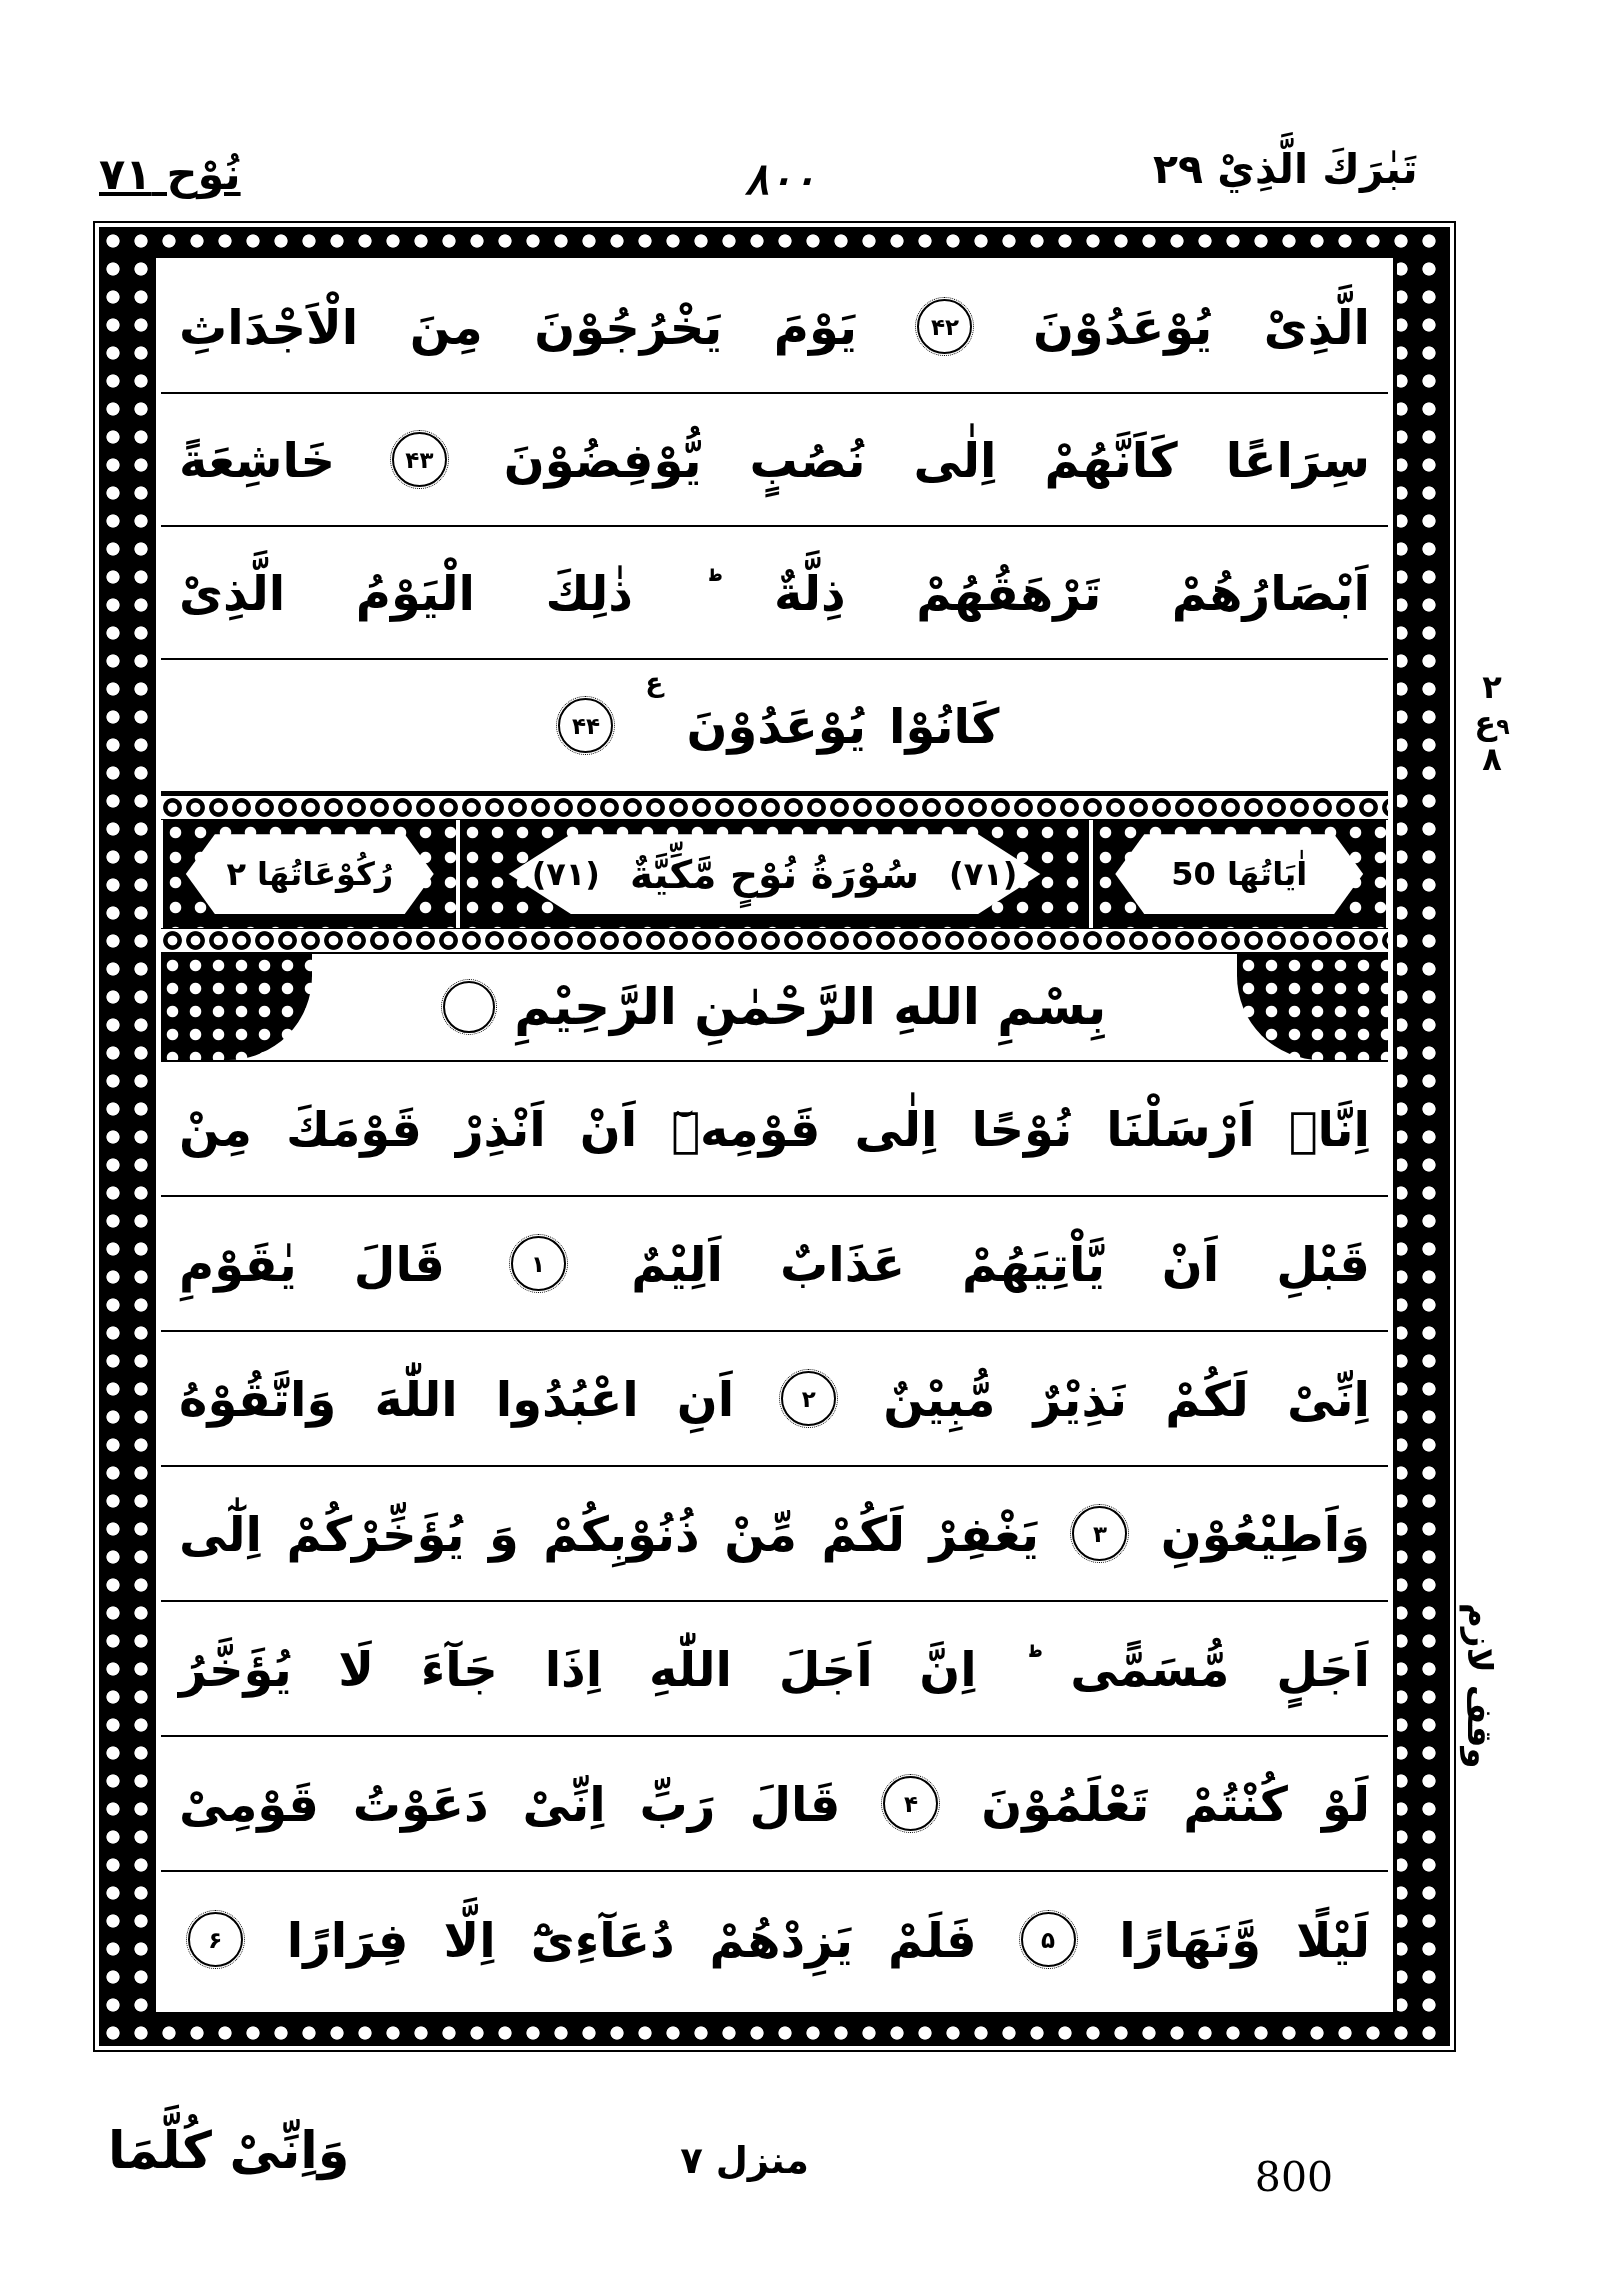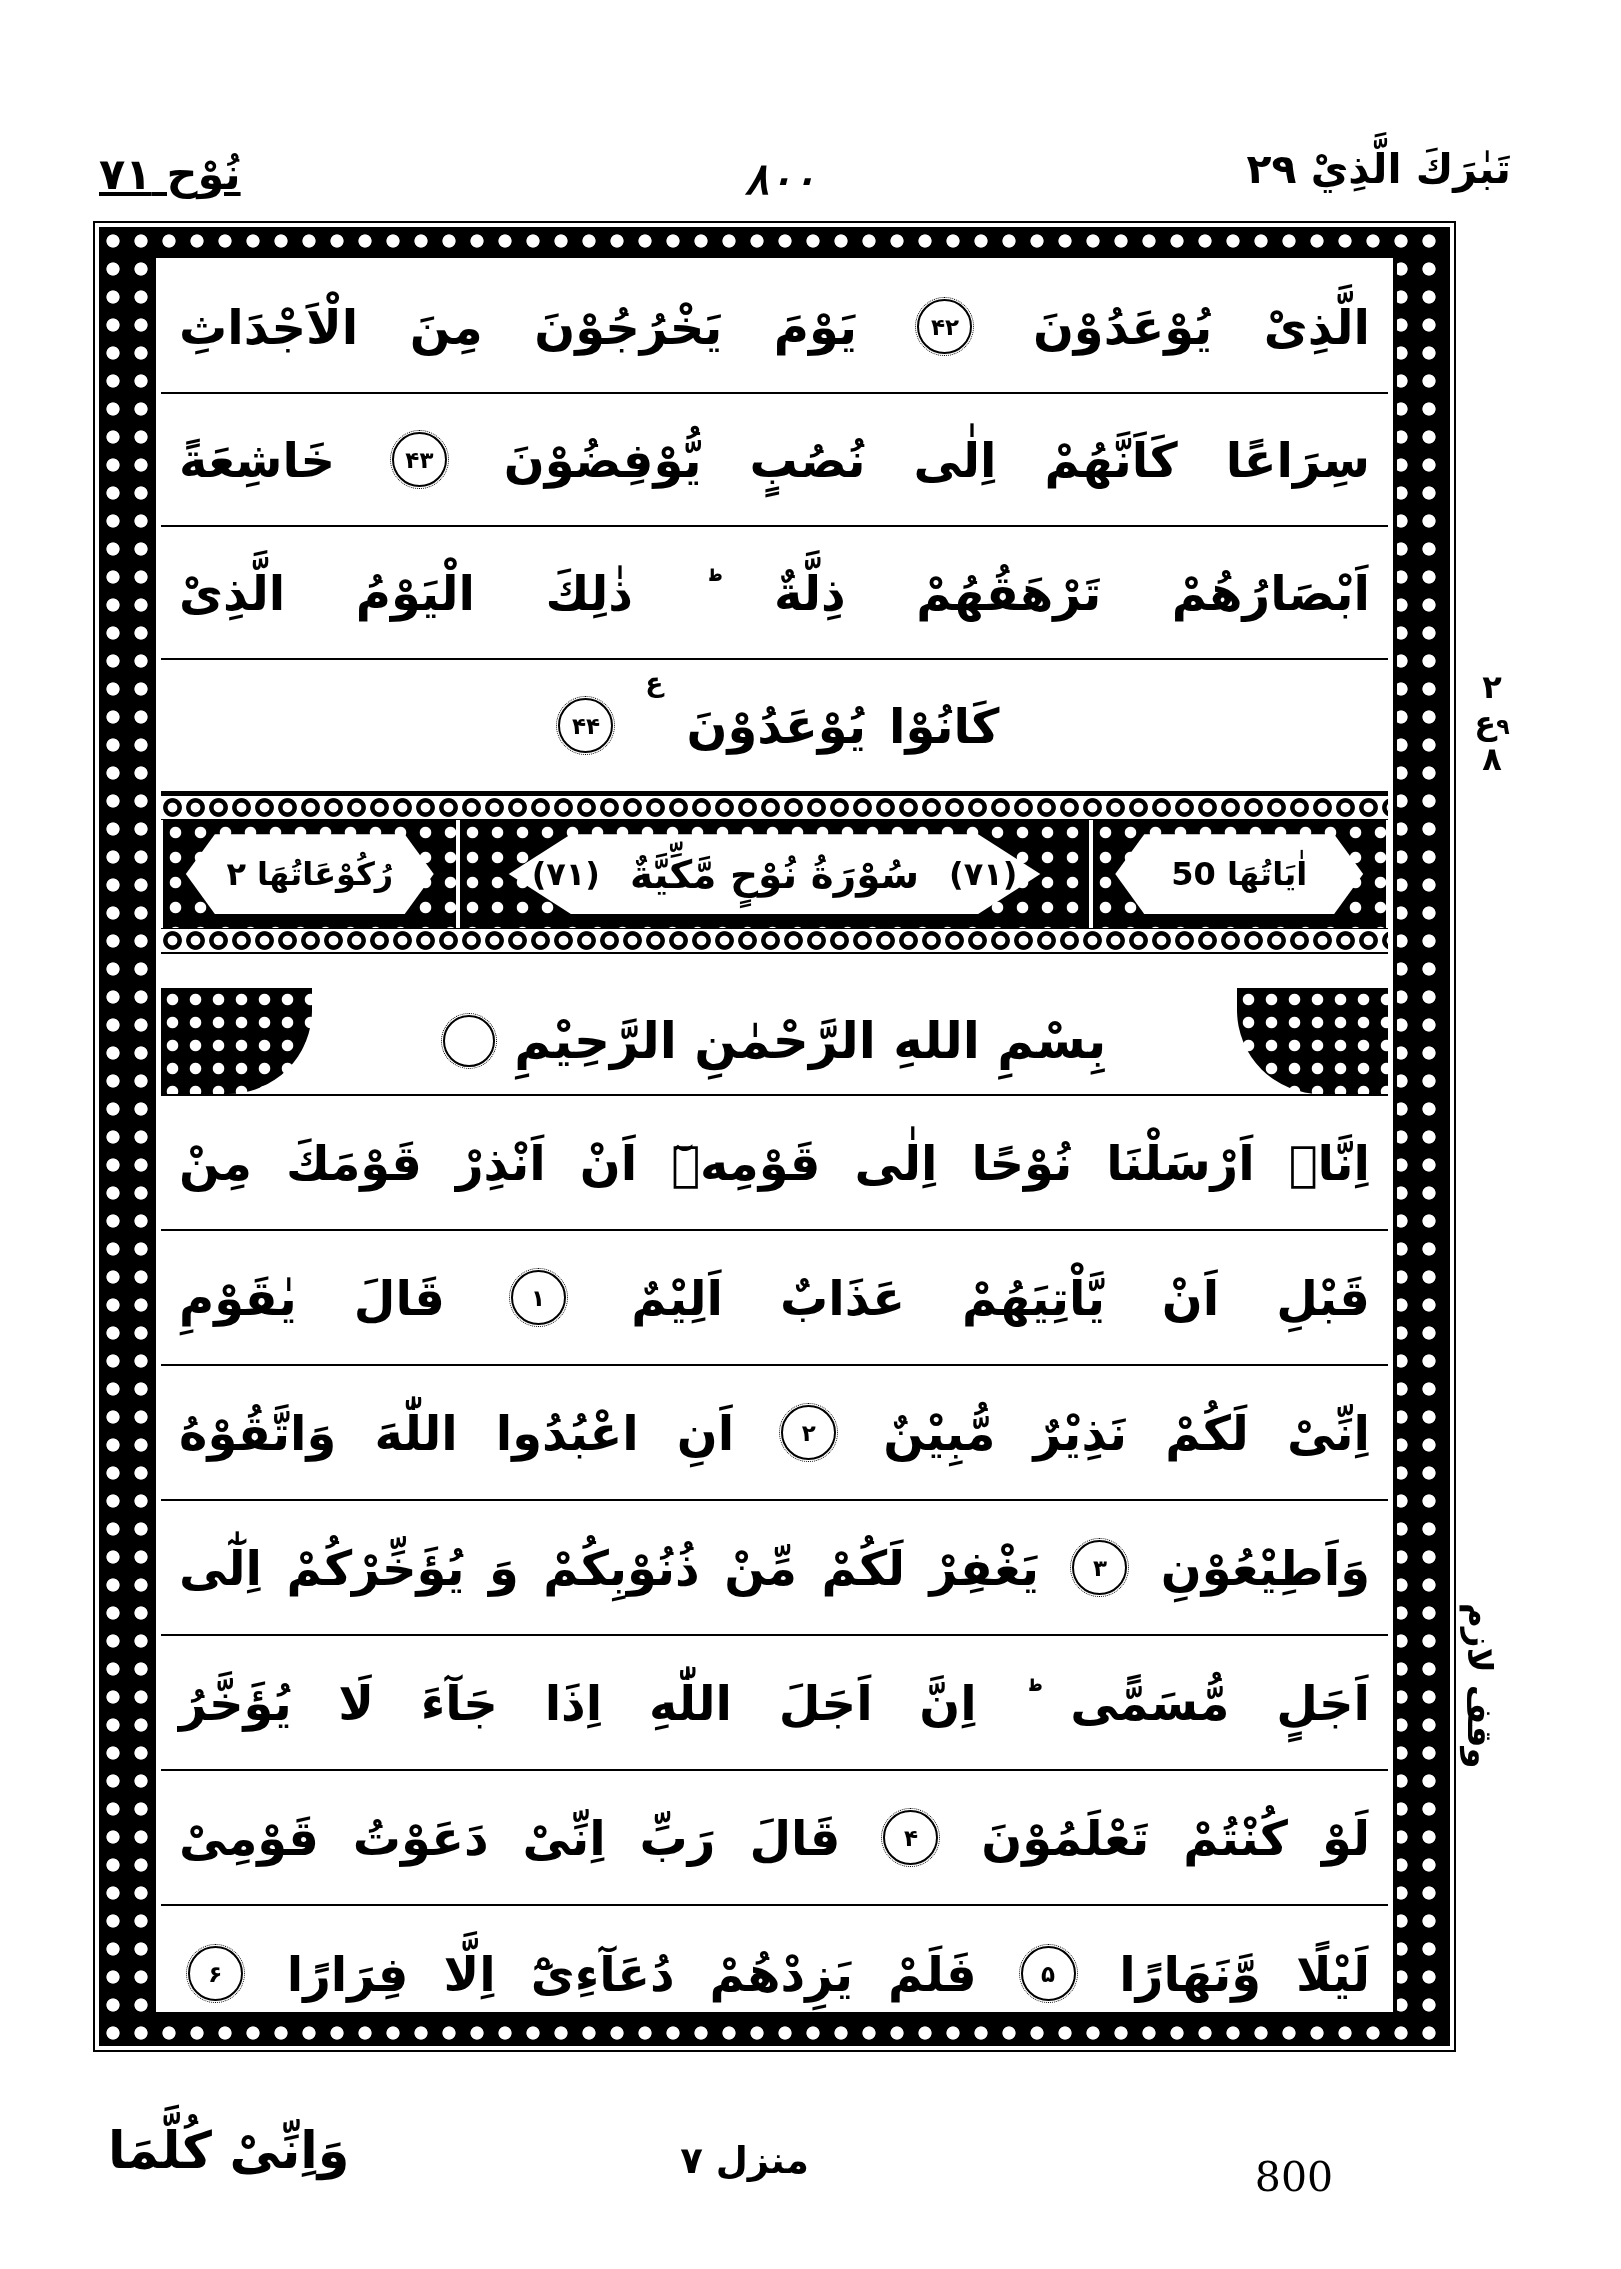--- a/index.html
+++ b/index.html
@@ -5,21 +5,21 @@
   html,body{margin:0;padding:0;}
   body{
     width:1622px;height:2270px;position:relative;overflow:hidden;
     background:#ffffff;color:#000;
     font-family:"DejaVu Sans",sans-serif;
   }
   
   .hdr{position:absolute;font-weight:bold;white-space:nowrap;}
   .hdr-left{left:99px;top:149px;font-size:43px;text-decoration:underline;}
   .hdr-center{left:674px;top:153px;width:142px;text-align:right;font-size:44px;font-style:italic;}
-  .hdr-right{left:1218px;top:145px;width:293px;text-align:right;font-size:41px;}
+  .hdr-right{left:1153px;top:145px;width:293px;text-align:left;font-size:41px;}
 
   
   .frame{
     position:absolute;left:99px;top:227px;width:1351px;height:1819px;
     background-color:#000;
     background-image:radial-gradient(circle at 50% 50%, #fff 0 6.2px, rgba(255,255,255,0) 7px);
     background-size:28px 28px;
     outline:2.7px solid #000;outline-offset:4.4px;
   }
   .frame-inner{
@@ -76,21 +76,21 @@
     display:flex;align-items:center;justify-content:center;gap:30px;direction:rtl;
     font-weight:bold;white-space:nowrap;
   }
   .cartouche.side .lozenge{font-size:32px;}
   .cartouche.mid .lozenge{font-size:39px;}
   .surah-num{font-size:32px;}
 
   
   .bismillah-row{
     box-sizing:border-box;height:108px;flex:0 0 auto;display:flex;align-items:center;
-    border-bottom:2.7px solid #000;direction:rtl;margin-top:34px;
+    border-bottom:2.7px solid #000;direction:rtl;
   }
   .bord{
     flex:0 0 151px;height:100%;background-color:#000;
     background-image:radial-gradient(circle at 50% 50%, #fff 0 5.3px, rgba(255,255,255,0) 6.2px);
     background-size:23px 23px;
   }
   .bord.right{border-bottom-left-radius:84px;}
   .bord.left{border-bottom-right-radius:84px;}
   .bismillah-text{
     flex:1 1 auto;text-align:center;font-size:50px;font-weight:bold;white-space:nowrap;

